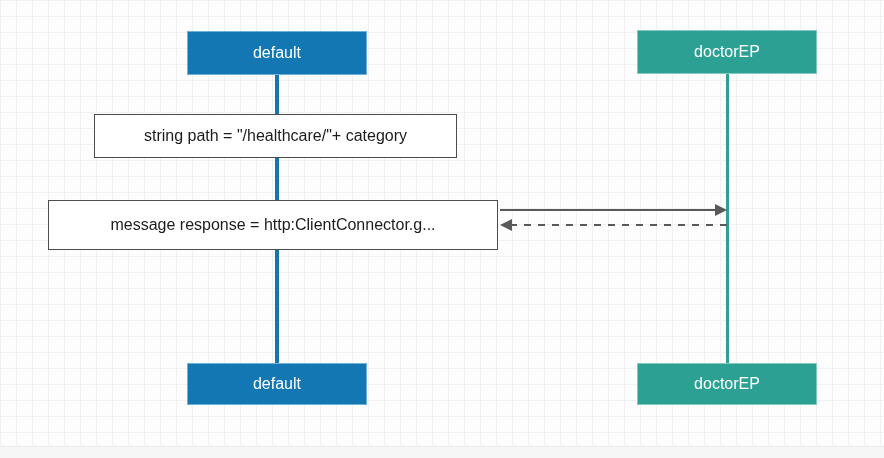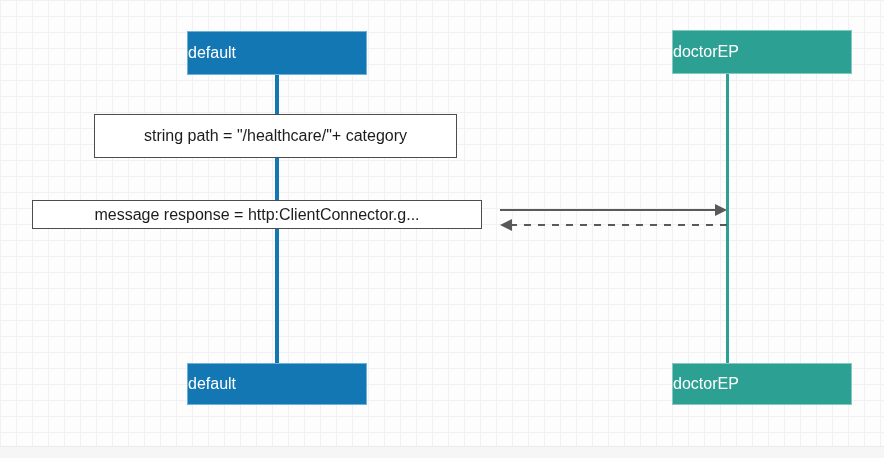--- a/index.html
+++ b/index.html
@@ -48,34 +48,34 @@
     width: 3px;
     background: var(--primary-teal, #2da094);
   }
   
   .ll-box {
     position: absolute;
     width: 180px;
     height: 44px;
     display: flex;
     align-items: center;
+    justify-content: center;
     color: #ffffff;
     font-size: 16px;
     z-index: 2;
     box-sizing: border-box;
     cursor: pointer;
   }
   .ll-box.blue {
     background: var(--primary-blue, #1277b3);
     border: 1px solid var(--blue-border-light, #6fb1d8);
   }
   .ll-box.teal {
     background: var(--primary-teal, #2da094);
     border: 1px solid var(--teal-border-light, #83c9c0);
-    margin-left: 35px;
   }
   .pos-default-top  { left: 187px; top: 31px;  }
   .pos-doctorep-top { left: 637px; top: 30px;  }
   .pos-default-bot  { left: 187px; top: 363px; height: 42px; }
   .pos-doctorep-bot { left: 637px; top: 363px; height: 42px; }
 
   
   .stmt {
     position: absolute;
     background: #ffffff;
@@ -84,21 +84,21 @@
     align-items: center;
     justify-content: center;
     font-size: 16px;
     color: var(--statement-text, #1c1c1c);
     z-index: 2;
     box-sizing: border-box;
     white-space: nowrap;
     cursor: pointer;
   }
   .stmt.s1 { left: 94px;  top: 114px; width: 363px; height: 44px; }
-  .stmt.s2 { left: 32px;  top: 200px; width: 450px; height: 29px; }
+  .stmt.s2 { left: 48px;  top: 200px; width: 450px; height: 50px; }
   .stmt.s3 { left: 187px; top: 278px; width: 181px; height: 45px; }
 
   .arrows {
     position: absolute;
     left: 499px;
     top: 200px;
     width: 230px;
     height: 42px;
     z-index: 2;
     overflow: visible;

